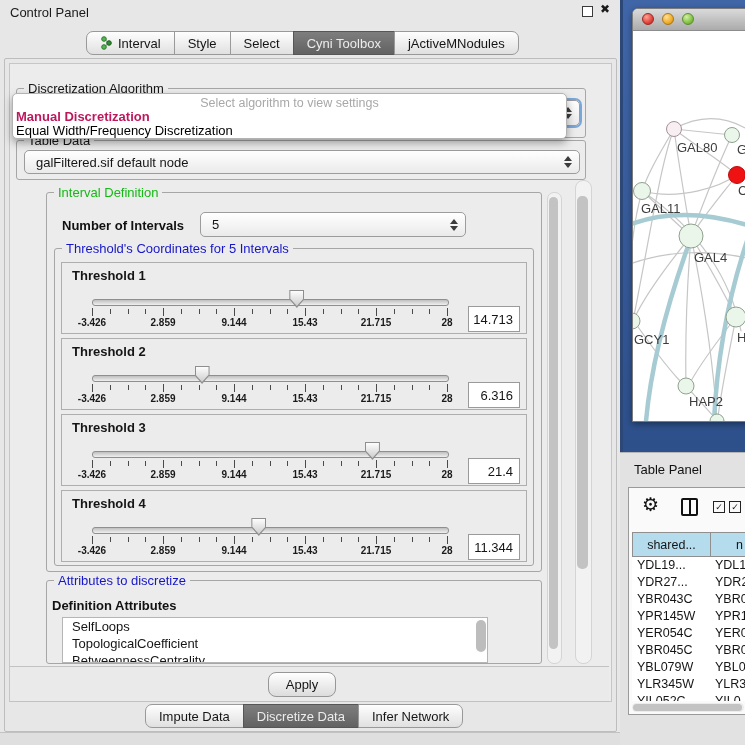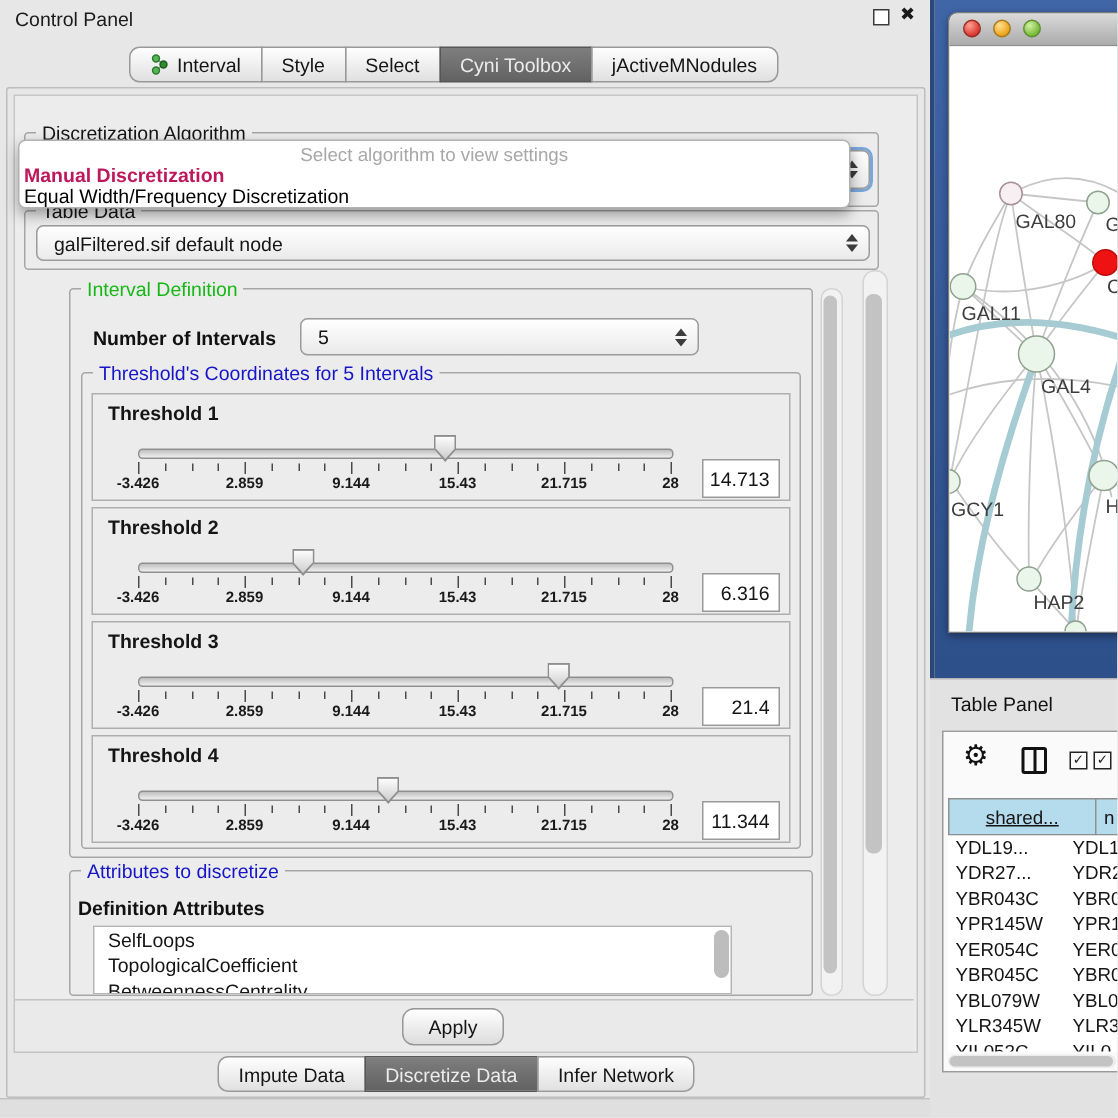--- a/index.html
+++ b/index.html
@@ -115,21 +115,21 @@
           border:1px solid #9a9a9a;box-sizing:content-box;}
   .gear{position:absolute;left:13px;top:5px;font-size:19px;font-family:"DejaVu Sans",sans-serif;color:#111;}
   .split{position:absolute;left:52px;top:10px;width:13px;height:14px;border:2px solid #111;border-radius:2px;}
   .split:after{content:"";position:absolute;left:50%;top:0;bottom:0;width:2px;background:#111;transform:translateX(-1px);}
   .cb{position:absolute;top:13px;width:10px;height:10px;border:1.5px solid #222;font-size:9px;
       line-height:10px;text-align:center;font-family:"DejaVu Sans",sans-serif;color:#222;}
   #cb1{left:84px;} #cb2{left:100px;}
   #tp-head{position:absolute;left:3px;right:0;top:44px;height:25px;display:flex;}
   .hcell{background:#b5dced;border:1px solid #8f8f8f;box-sizing:border-box;font-size:12.5px;
          display:flex;align-items:center;overflow:hidden;white-space:nowrap;}
-  .hcell.c1{width:99px;justify-content:center;text-decoration:underline;}
+  .hcell.c1{width:79px;justify-content:center;}
   .hcell.c2{flex:1;justify-content:flex-end;padding-right:3px;margin-left:-1px;}
   #tp-rows{position:absolute;left:3px;right:0;top:69px;bottom:13px;overflow:hidden;background:#fff;}
   .trow{display:flex;height:17px;line-height:17px;font-size:12.5px;}
   .trow .c1{width:79px;padding-left:5px;box-sizing:border-box;overflow:hidden;white-space:nowrap;}
   .trow .c2{flex:1;padding-left:4px;overflow:hidden;white-space:nowrap;}
   #tp-hscroll{position:absolute;left:3px;right:3px;bottom:2px;height:9px;background:#ececec;border-radius:5px;}
   #tp-hscroll i{position:absolute;left:1px;top:1px;bottom:1px;width:97%;background:#c3c3c3;border-radius:5px;display:block;}
 </style>
 </head>
 <body>

